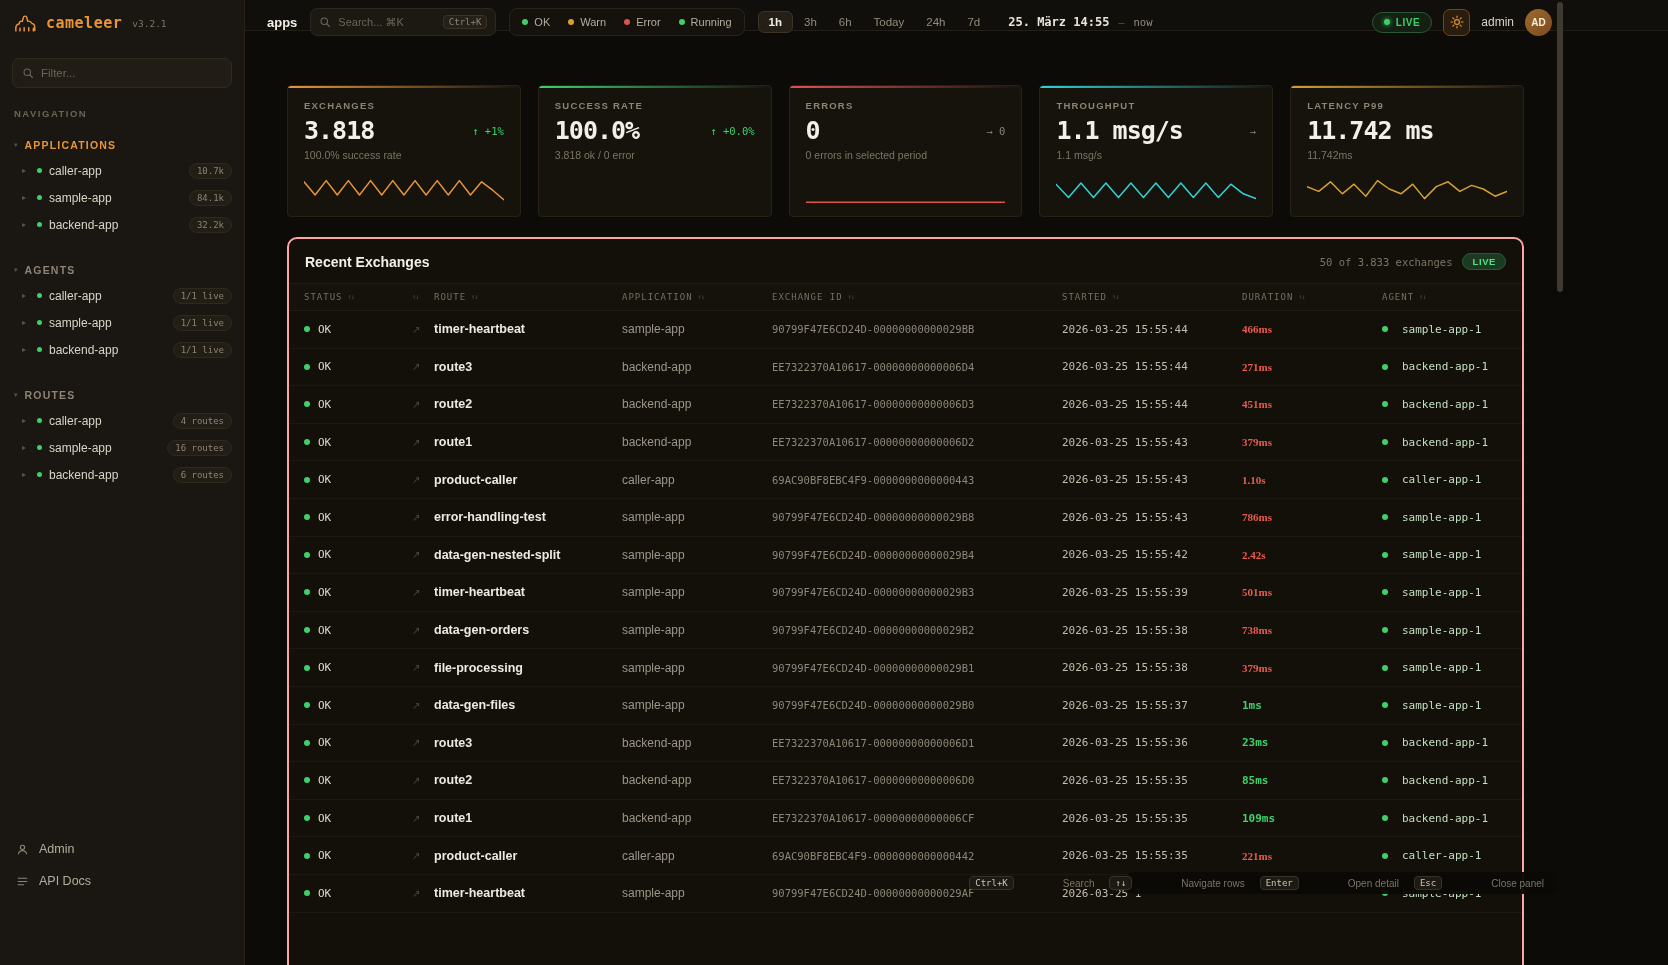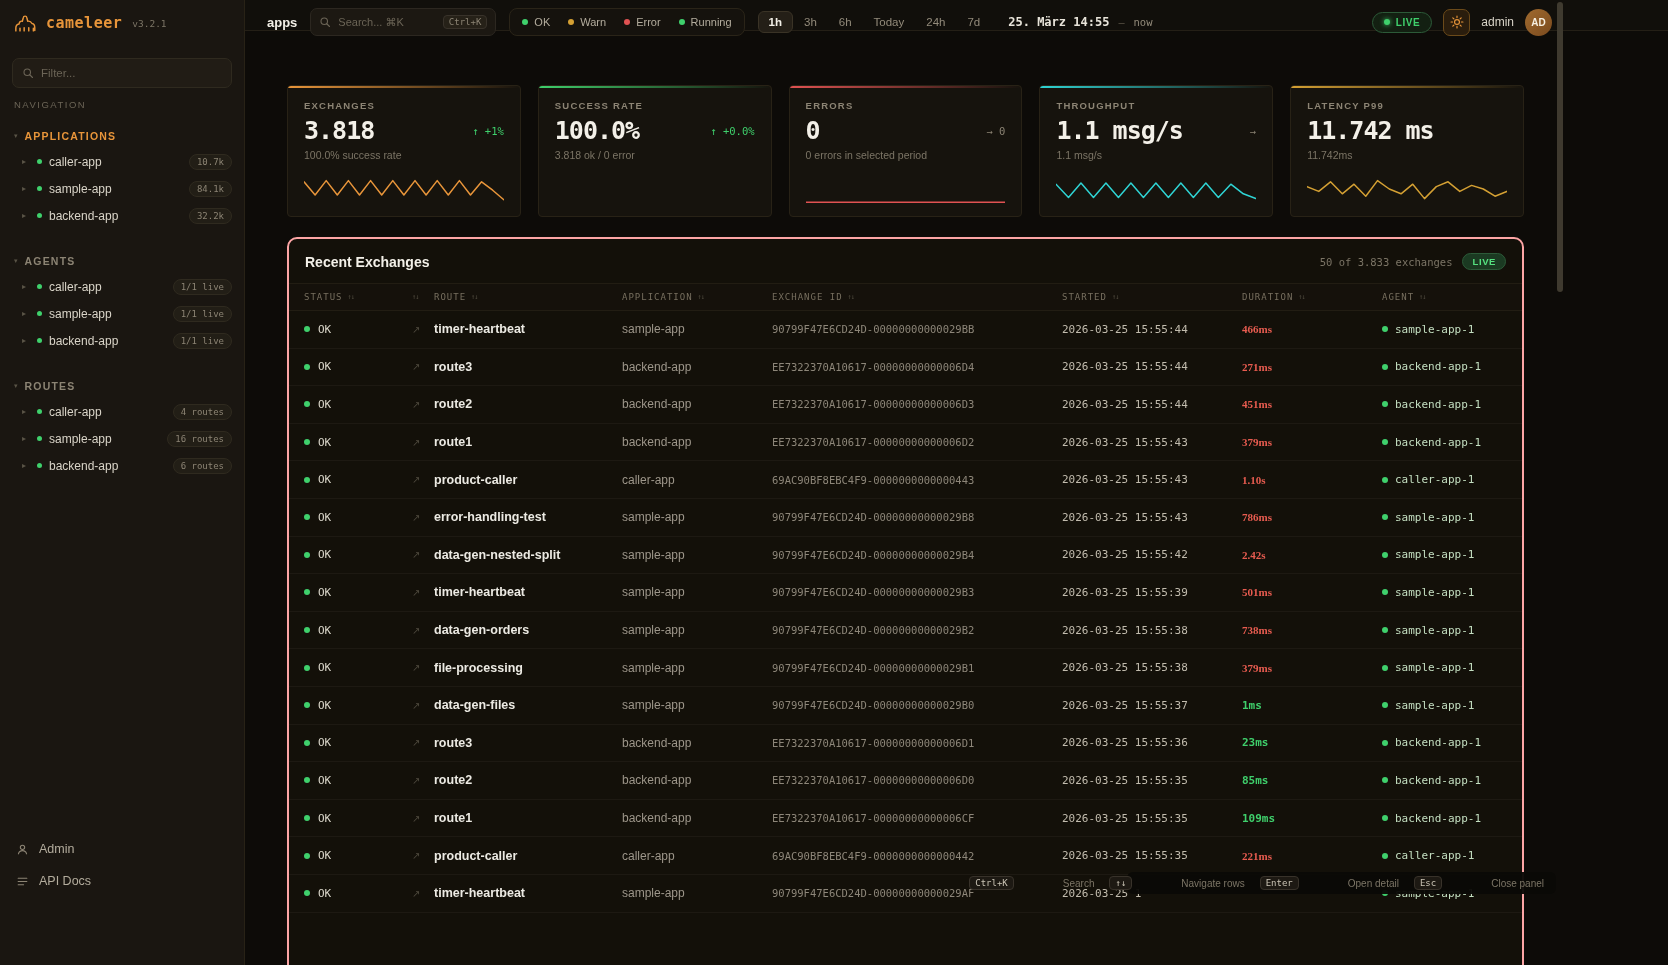--- a/index.html
+++ b/index.html
@@ -7,21 +7,21 @@
   html,body { width:1668px; height:965px; overflow:hidden; background:#0d0b08; font-family:"Liberation Sans", sans-serif; }
 
   
   .sidebar { position:absolute; left:0; top:0; bottom:0; width:245px; background:#1a1611; border-right:1px solid #282216; z-index:5; }
   .logo-row { height:46px; display:flex; align-items:center; gap:8px; padding:0 14px; }
   .logo-name { font-family:"DejaVu Sans Mono", monospace; font-weight:bold; font-size:15px; color:#e8953a; letter-spacing:.5px; }
   .logo-ver { font-family:"DejaVu Sans Mono", monospace; font-size:9.5px; color:#7c7566; margin-left:2px; }
   .filter-box { margin:12px 12px 0 12px; height:28px; background:#211c15; border:1px solid #2f2a1f; border-radius:7px; display:flex; align-items:center; gap:7px; padding:14px 9px; color:#6b6456; }
   .filter-box input { flex:1; background:transparent; border:none; outline:none; color:#d9d4c8; font-size:11.5px; font-family:"Liberation Sans",sans-serif; }
   .filter-box input::placeholder { color:#6b6456; }
-  .nav-label { margin:11px 14px 14px 14px; font-size:9.5px; letter-spacing:1.5px; color:#6b6456; font-weight:normal; }
+  .nav-label { margin:20px 14px 14px 14px; font-size:9.5px; letter-spacing:1.5px; color:#6b6456; font-weight:bold; }
   .side-section { margin-bottom:20px; }
   .section-head { display:flex; align-items:center; gap:7px; padding:0 14px; height:24px; cursor:pointer; }
   .caret { font-size:7px; color:#5a5447; }
   .section-title { font-size:10.5px; font-weight:bold; letter-spacing:1.2px; color:#8c8474; }
   .side-section.active .section-title { color:#e8953a; }
   .side-item { display:flex; align-items:center; gap:7px; height:27px; padding:0 12px 0 22px; cursor:pointer; }
   .chev { font-size:8px; color:#5a5447; width:8px; }
   .sdot { width:5px; height:5px; border-radius:50%; background:#3fd06c; flex:none; }
   .side-item-label { font-size:12px; color:#d9d4c8; }
   .side-badge { margin-left:auto; font-family:"DejaVu Sans Mono",monospace; font-size:9px; color:#8c8474; background:#221e16; border:1px solid #2f2a1f; border-radius:9px; padding:2px 7px; }
@@ -83,21 +83,21 @@
   .c-status { display:flex; align-items:center; gap:8px; font-family:"DejaVu Sans Mono",monospace; font-size:11px; color:#dcd8cc; }
   .okdot { width:6px; height:6px; border-radius:50%; background:#3fd06c; }
   .c-link { font-size:10px; color:#4f4a3e; }
   .c-route { font-size:12.5px; font-weight:bold; color:#eceae3; }
   .c-app { font-size:12px; color:#9d968a; }
   .c-id { font-family:"DejaVu Sans Mono",monospace; font-size:10.5px; color:#8d8679; }
   .c-start { font-family:"DejaVu Sans Mono",monospace; font-size:11px; color:#c2bcae; }
   .c-dur { font-family:"DejaVu Sans Mono",monospace; font-size:11px; font-weight:bold; }
   .c-dur.red { color:#e85c50;font-family:Liberation Serif, serif; }
   .c-dur.green { color:#3fd06c; }
-  .c-agent { display:flex; align-items:center; gap:7px; font-family:"DejaVu Sans Mono",monospace; font-size:11px; color:#c4dfc1; }
+  .c-agent { display:flex; align-items:center; gap:14px; font-family:"DejaVu Sans Mono",monospace; font-size:11px; color:#c4dfc1; }
 
   
   .hints { position:absolute; top:872px; left:1127px; width:429px; height:22px; display:flex; align-items:center; justify-content:flex-end; gap:15px; background:rgba(10,9,6,0.96); border-radius:6px; padding:0 12px; z-index:6; }
   .hint { display:flex; align-items:center; gap:6px; }
   .hint .kbd { font-size:9px; color:#c9c3b4; background:#1d1913; border-color:#38322a; }
   .hint-label { font-size:10px; color:#7c7566; white-space:nowrap;margin-left:43px; }
 
   .scroll-thumb { position:absolute; left:1557px; top:2px; width:6px; height:290px; background:#3f3a2f; border-radius:3px; z-index:7; }
 
   svg { display:block; }

